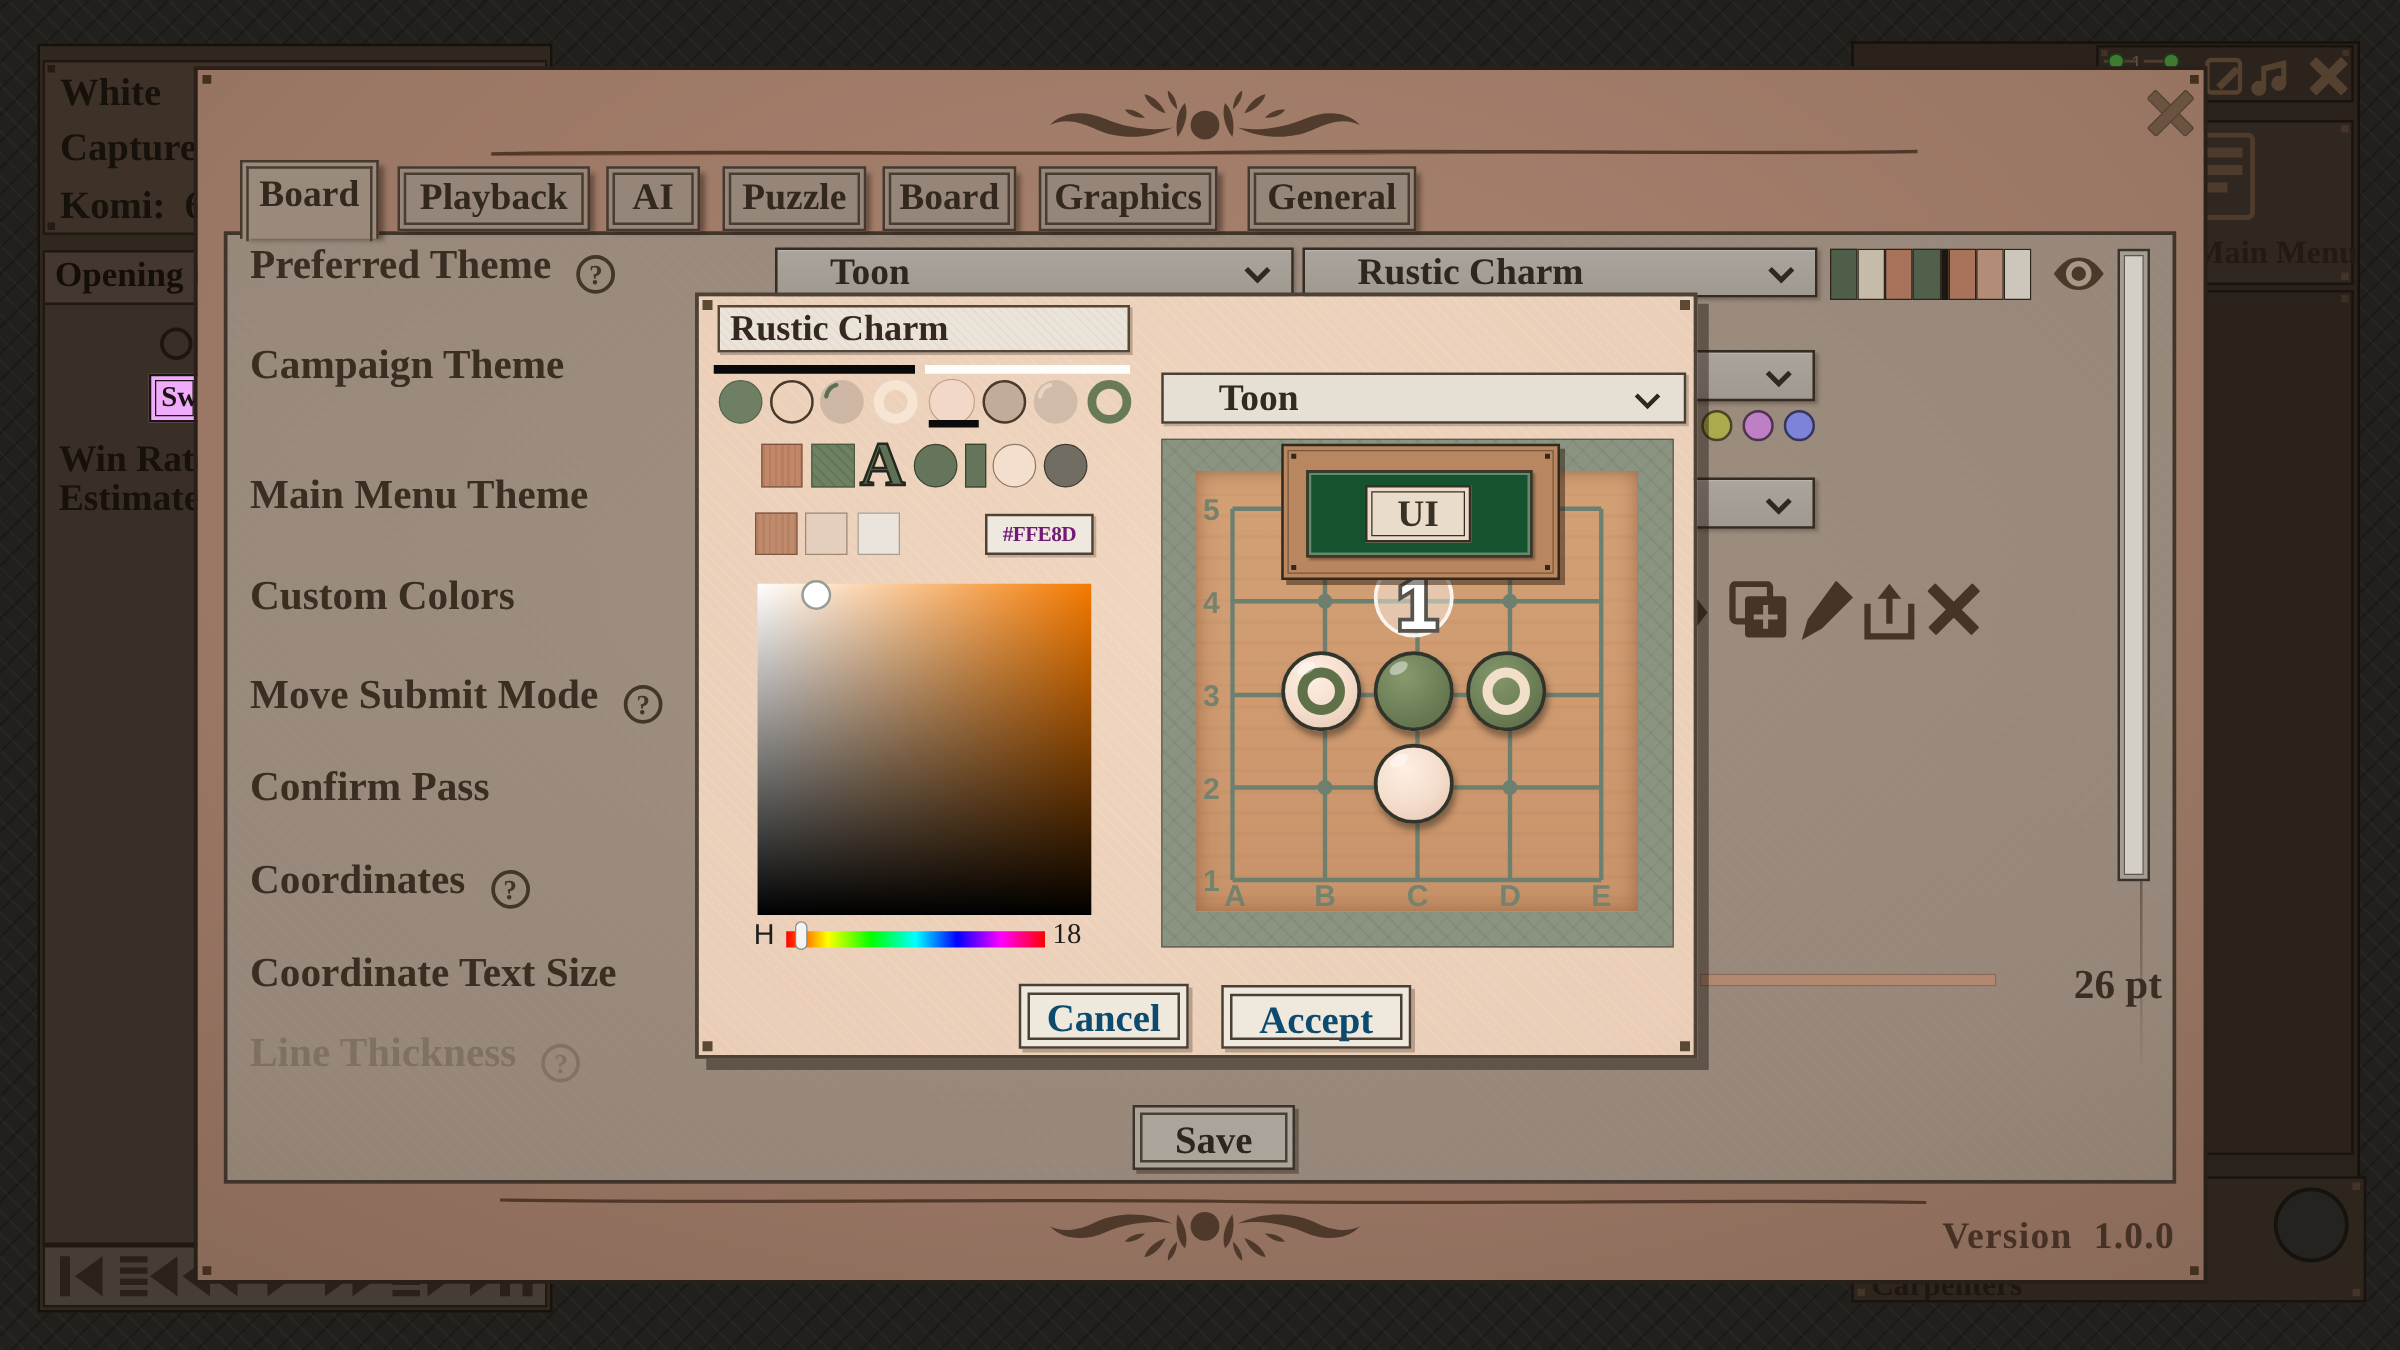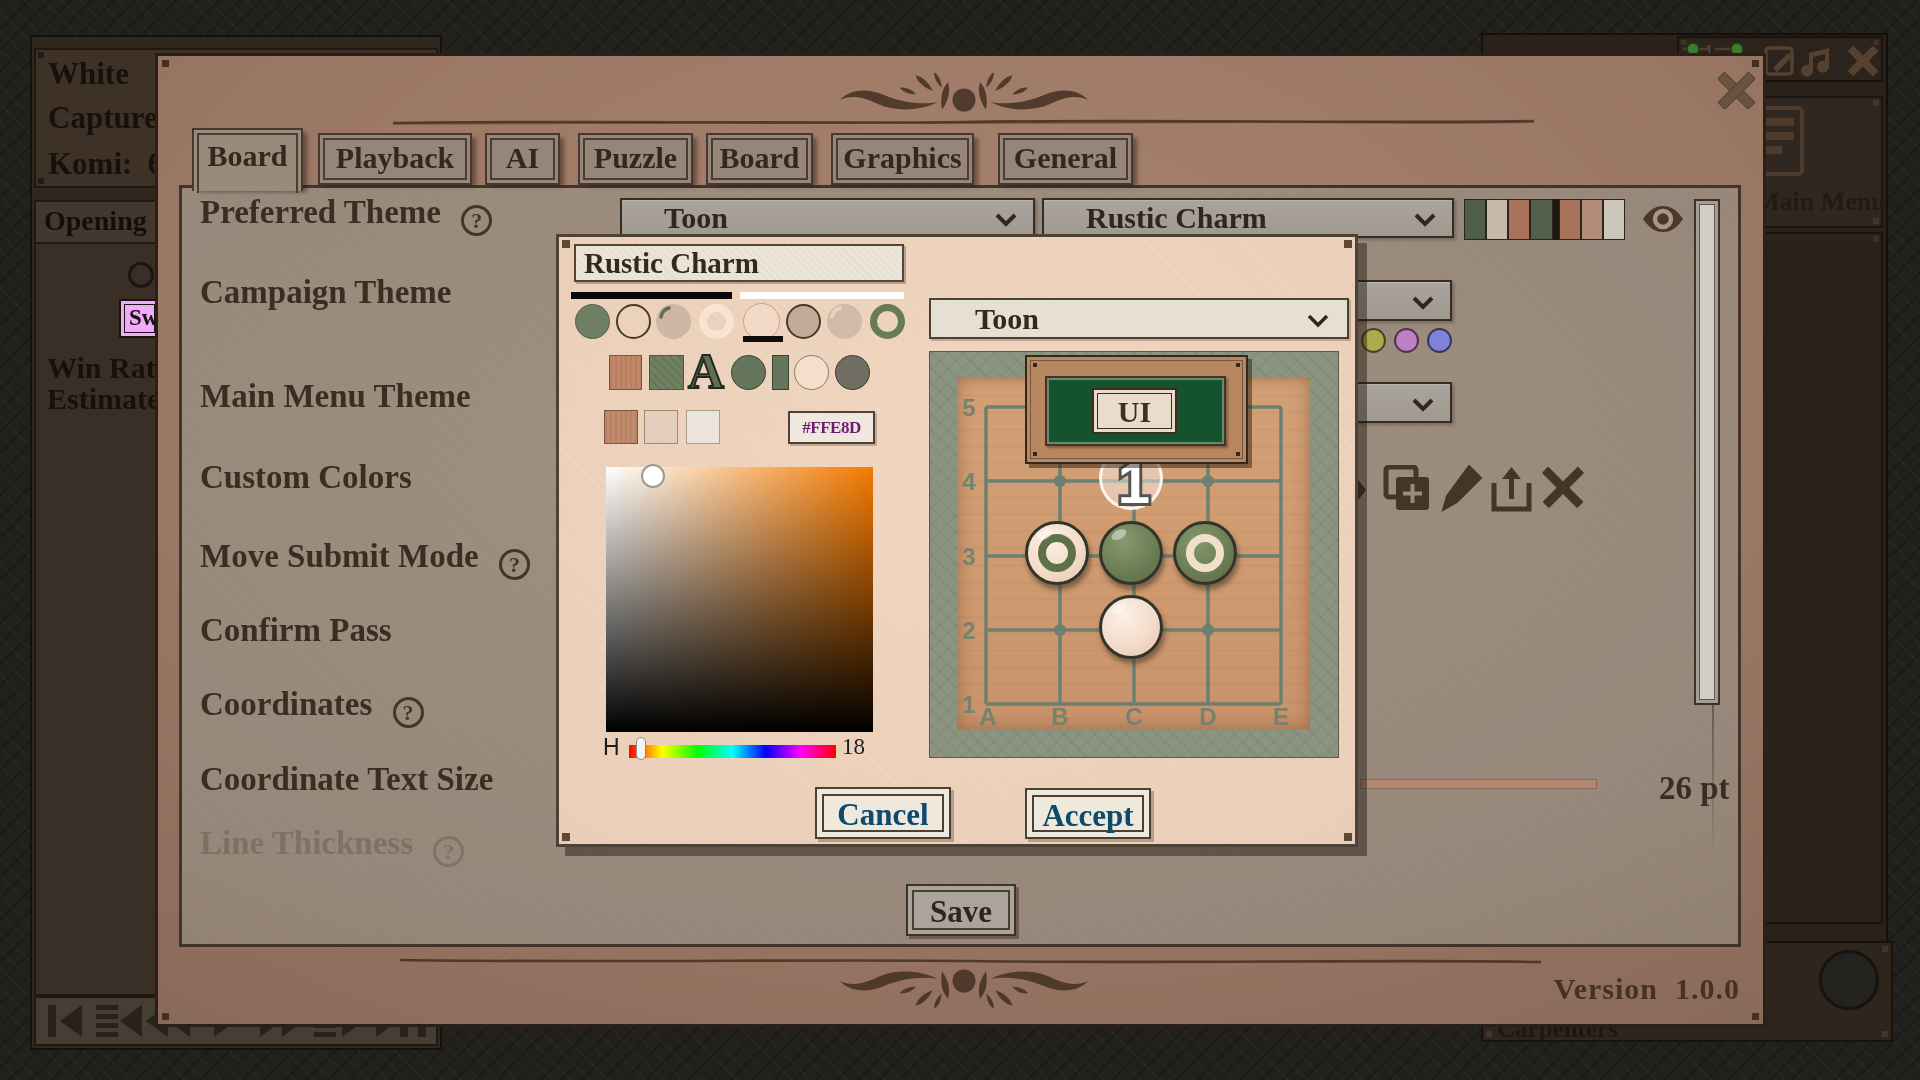--- a/index.html
+++ b/index.html
@@ -292,21 +292,21 @@
       <g transform="translate(186,2)">
         <rect x="-4" y="16" width="50" height="9" rx="1" transform="rotate(45 21 20)"></rect>
         <rect x="-4" y="16" width="50" height="9" rx="1" transform="rotate(-45 21 20)"></rect>
       </g>
     </g>
   </svg>
 
   <div class="abs" style="left:1202px;top:723px;width:237px;height:10px;background:#b0876f;border:1px solid #8a6a58;"></div>
   <div class="lbl" style="left:1457px;top:714px;font-size:33px;margin-left:44px;">26 pt</div>
 
-  <div class="abs" style="left:748px;top:828px;width:110px;height:52px;background:#aaa49b;border:2px solid #3c332a;box-shadow:3px 3px 0 rgba(40,28,18,0.4);padding-left:20px;">
+  <div class="abs" style="left:748px;top:828px;width:130px;height:52px;background:#aaa49b;border:2px solid #3c332a;box-shadow:3px 3px 0 rgba(40,28,18,0.4);padding-left:20px;">
     <div style="position:absolute;inset:4px;border:2px solid #4a3f33;text-align:center;line-height:40px;font-size:31px;font-weight:bold;color:#2e251c;">Save</div>
   </div>
 
   <div class="abs" style="right:23px;top:916px;font-size:30px;font-weight:bold;color:#463225;letter-spacing:1px;">Version&nbsp;&nbsp;1.0.0</div>
 </div>
 
 <div class="abs" id="picker" style="left:556px;top:234px;width:802px;height:613px;
   background:radial-gradient(120% 120% at 50% 40%, #f0d5bf 0%, #eaceb7 60%, #ddc0a8 100%);
   background-blend-mode:normal; border:3px solid #4e4136; box-shadow:9px 9px 0 rgba(28,19,13,0.45);">
   <div class="abs" style="inset:0;background:repeating-linear-gradient(45deg, rgba(255,255,255,0.09) 0 1.5px, transparent 1.5px 7px);"></div>
@@ -433,16 +433,16 @@
         <div style="position:absolute;left:45px;top:10px;width:85px;height:46px;background:#e9dccb;border:2px solid #3a2e24;">
           <div style="position:absolute;inset:3px;border:1px solid #3a2e24;text-align:center;font-size:30px;font-weight:bold;color:#3a3126;line-height:36px;">UI</div>
         </div>
       </div>
     </div>
   </div>
 
   <div class="abs pbtn" style="left:256px;top:550px;width:136px;height:52px;">
       <span>Cancel</span>
     </div>
-  <div class="abs pbtn" style="left:418px;top:551px;width:126px;height:51px;margin-left:48px;">
+  <div class="abs pbtn" style="left:418px;top:551px;width:152px;height:51px;">
       <span>Accept</span>
     </div>
 </div>
 
 </body></html>

